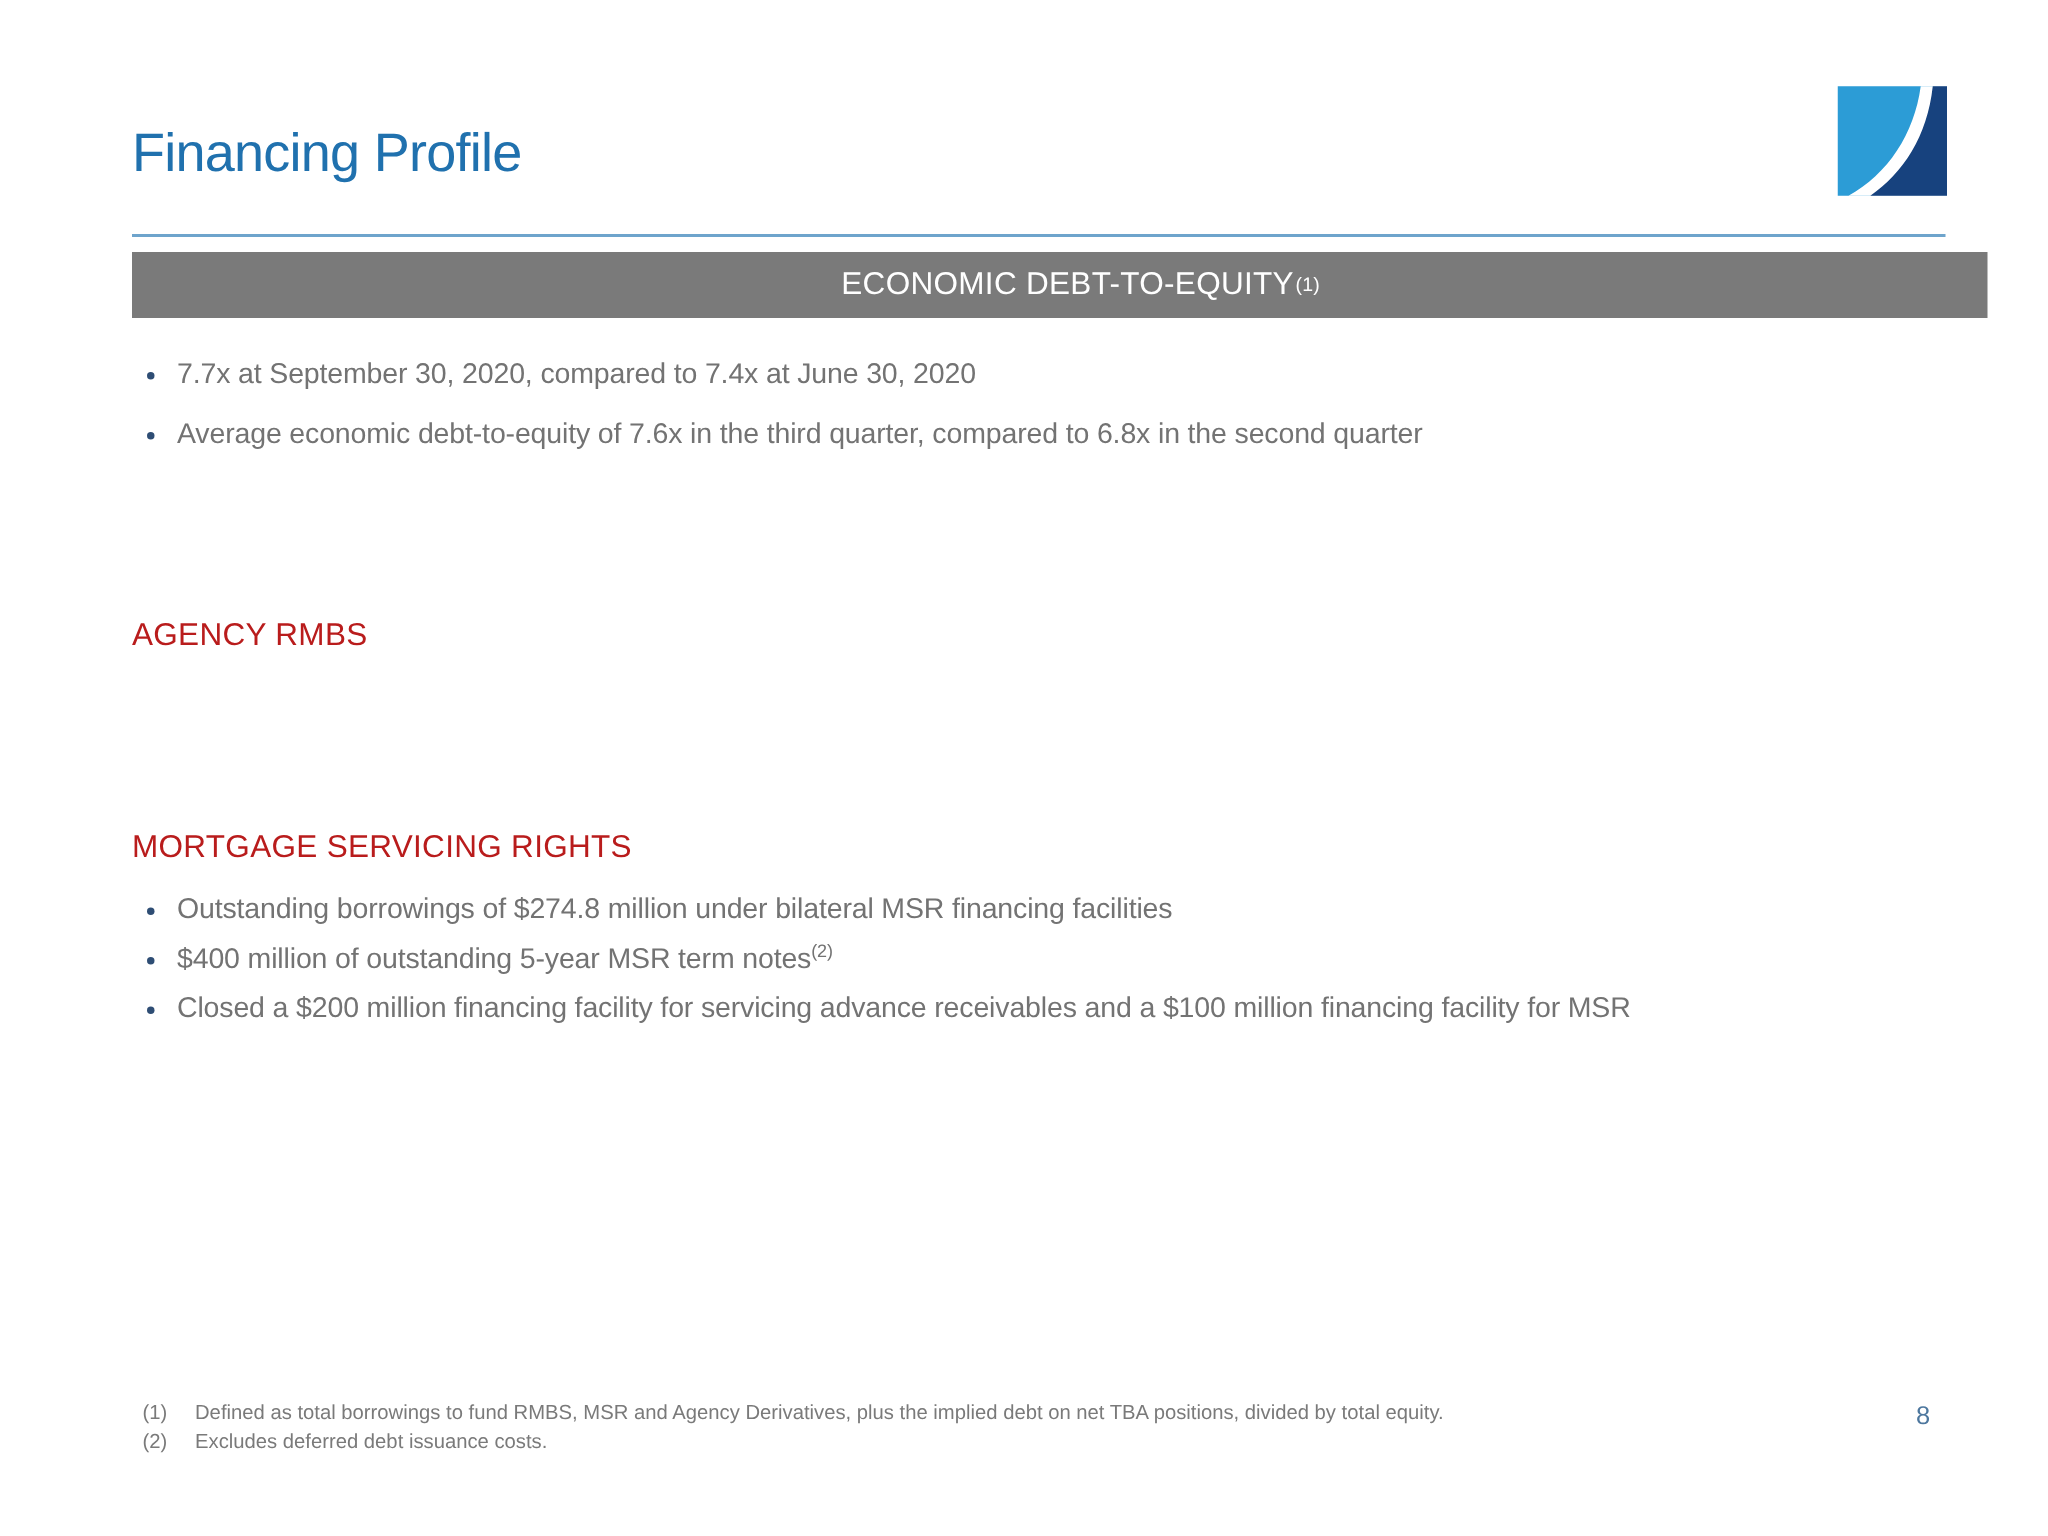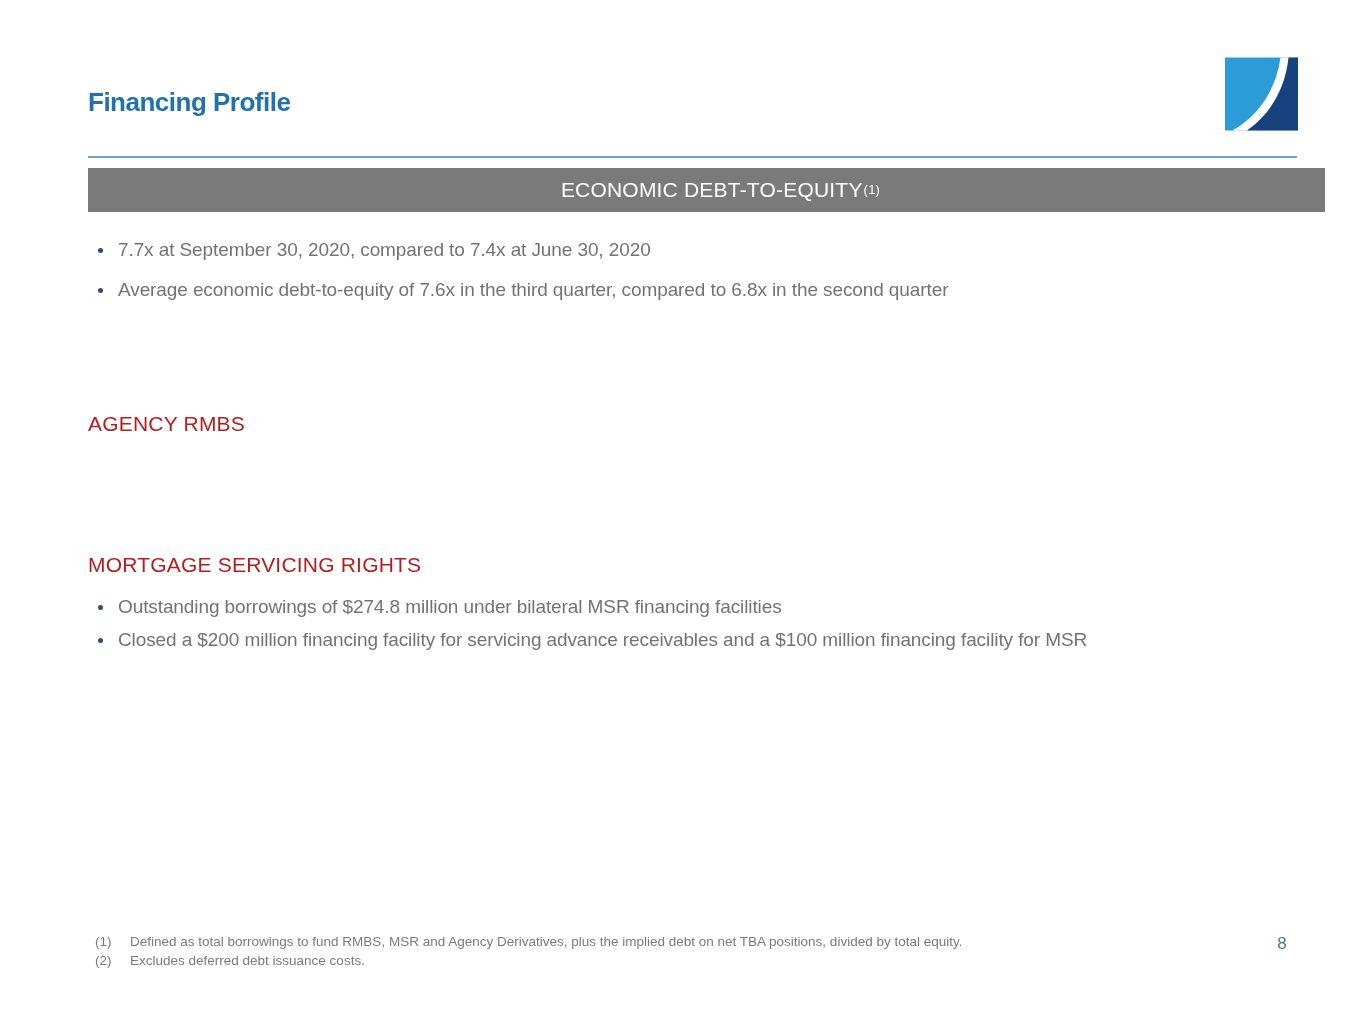--- a/index.html
+++ b/index.html
@@ -8,22 +8,22 @@
     width: 1365px;
     height: 1024px;
     background: #ffffff;
     font-family: "Liberation Sans", "DejaVu Sans", sans-serif;
     overflow: hidden;
   }
   .page-title {
     position: absolute;
     left: 88px; top: 80px;
     margin: 0;
-    font-size: 26px;
-    font-weight: 700;
+    font-size: 36px;
+    font-weight: 400;
     letter-spacing: -0.5px;
     color: #2071ae;
     line-height: 44px;
   }
   .logo {
     position: absolute;
     left: 1225px; top: 57px;
     width: 73px; height: 74px;
   }
   .title-divider {
@@ -146,20 +146,23 @@
   </ul>
 
 
   <h2 class="subheading heading-agency">AGENCY RMBS</h2>
 
 
   <h2 class="subheading heading-msr">MORTGAGE SERVICING RIGHTS</h2>
 
   <ul class="bullets bullets-msr">
     <li>Outstanding borrowings of $274.8 million under bilateral MSR financing facilities</li>
+    <li>
+      <span>$400 million of outstanding 5-year MSR term notes</span><sup>(2)</sup>
+    </li>
     <li>Closed a $200 million financing facility for servicing advance receivables and a $100 million financing facility for MSR</li>
   </ul>
 
   <div class="footnotes">
     <div class="footnote">
       <span class="fn-num">(1)</span>
       <span class="fn-text">Defined as total borrowings to fund RMBS, MSR and Agency Derivatives, plus the implied debt on net TBA positions, divided by total equity.</span>
     </div>
     <div class="footnote">
       <span class="fn-num">(2)</span>

